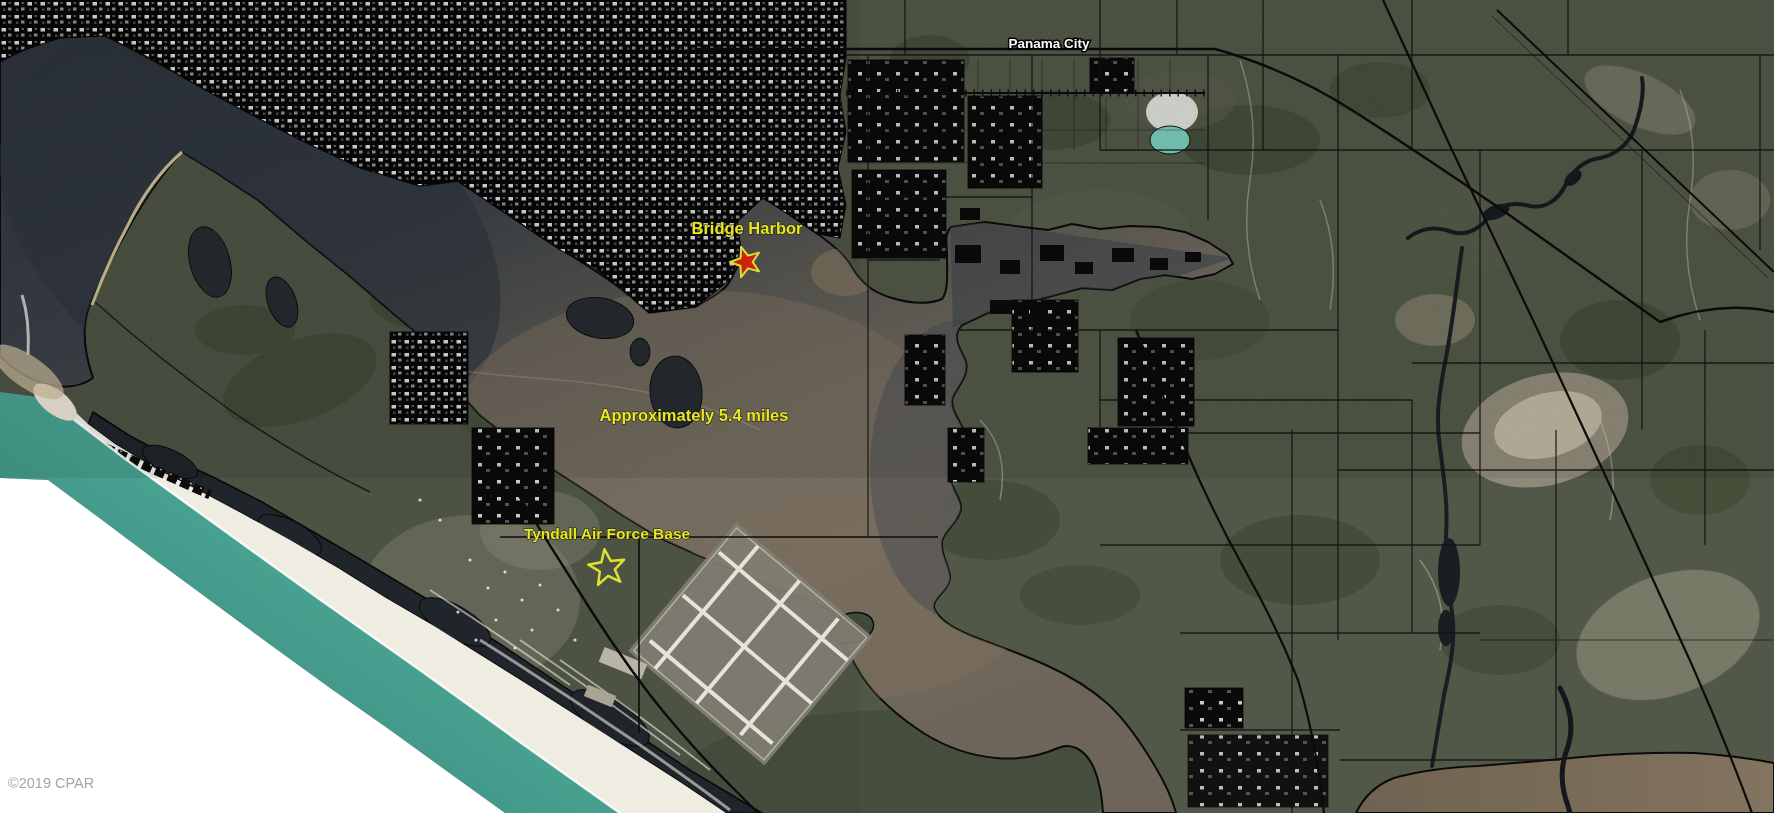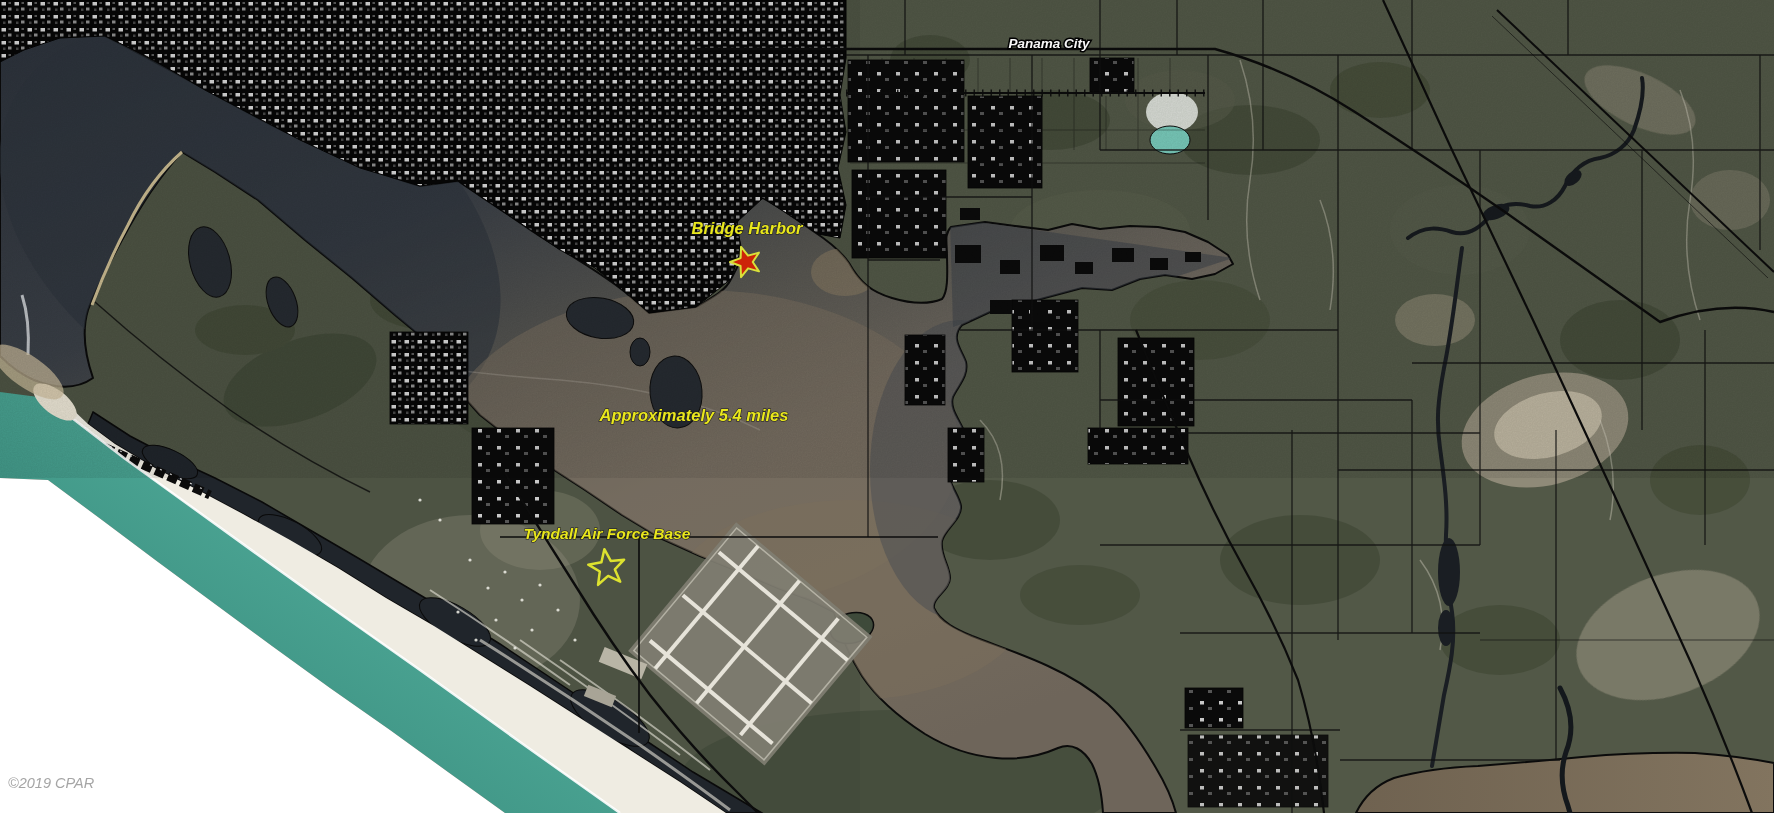--- a/index.html
+++ b/index.html
@@ -1,17 +1,17 @@
 <!DOCTYPE html>
 <html><head>
 <meta charset="utf-8">
 <style>
   html,body{margin:0;padding:0;background:#fff;}
   .stage{position:relative;width:1774px;height:813px;overflow:hidden;background:#fff;
-         font-family:"Liberation Sans",sans-serif;font-style:italic;}
+         font-family:"Liberation Sans",sans-serif;}
   .stage svg{display:block;}
   text{font-family:"Liberation Sans",sans-serif;}
   .lbl{font-weight:bold;paint-order:stroke;}
 </style>
 </head>
 <body>
 
 <div class="stage">
 <svg width="1774" height="813" viewBox="0 0 1774 813" xmlns="http://www.w3.org/2000/svg">
 <defs>

